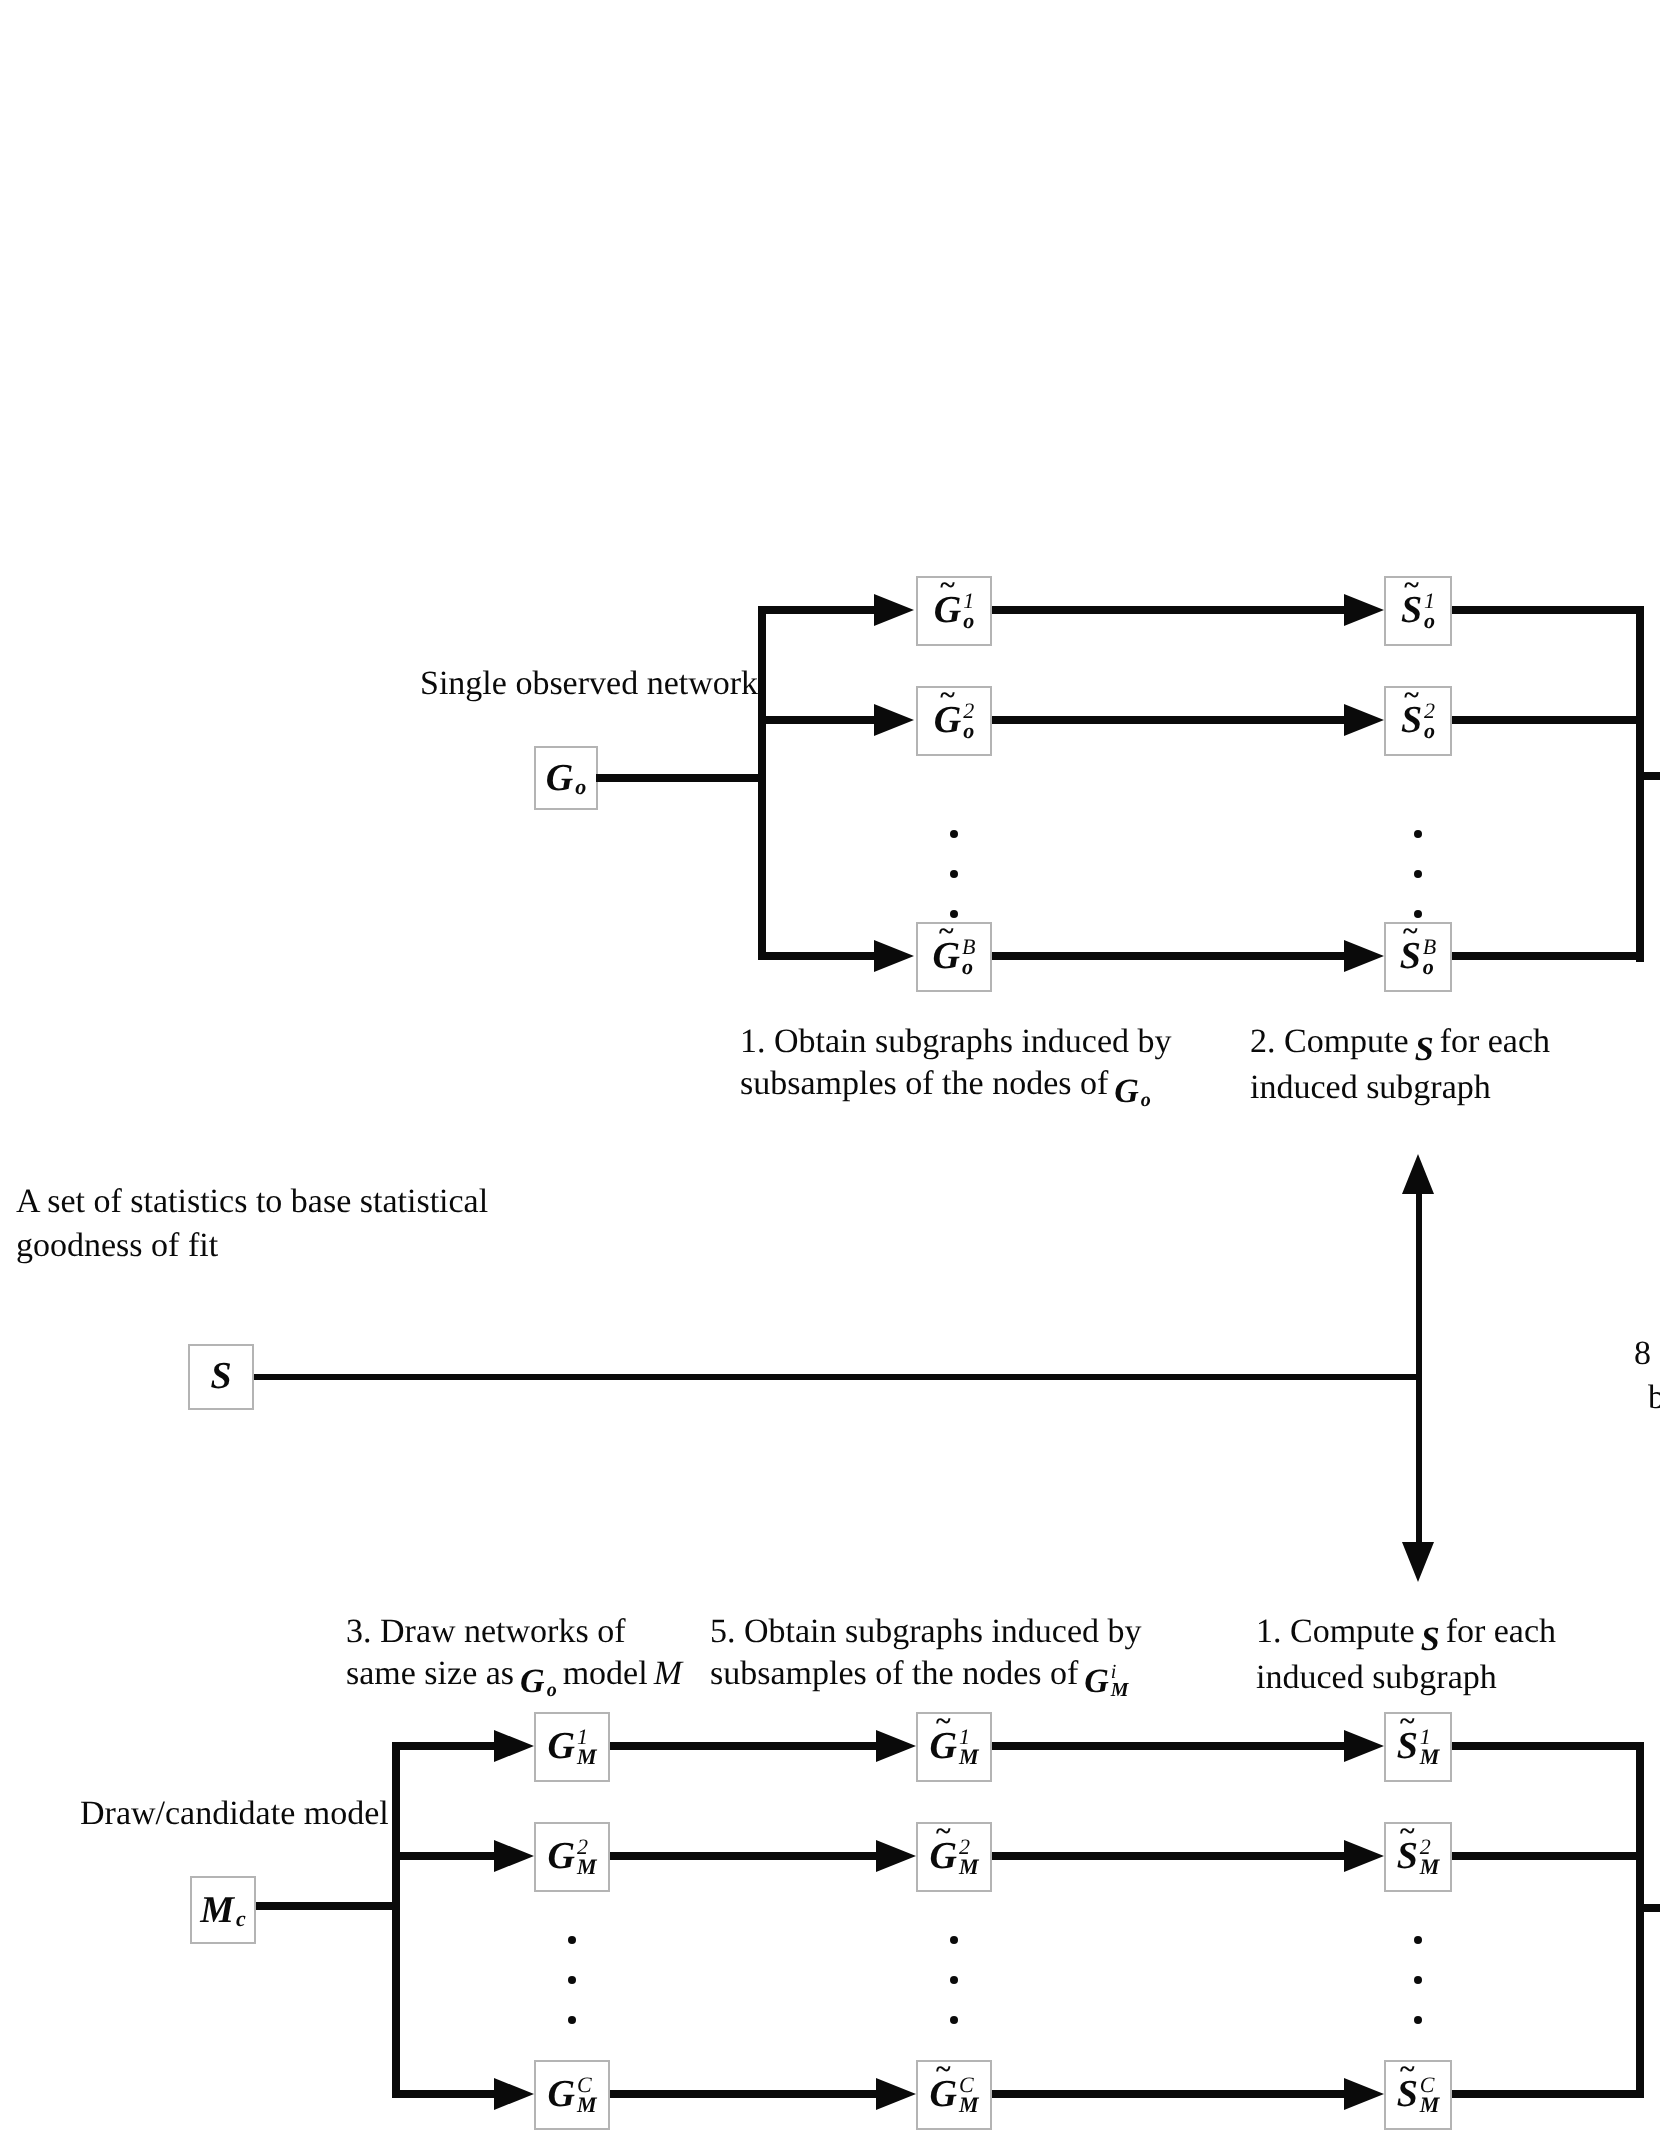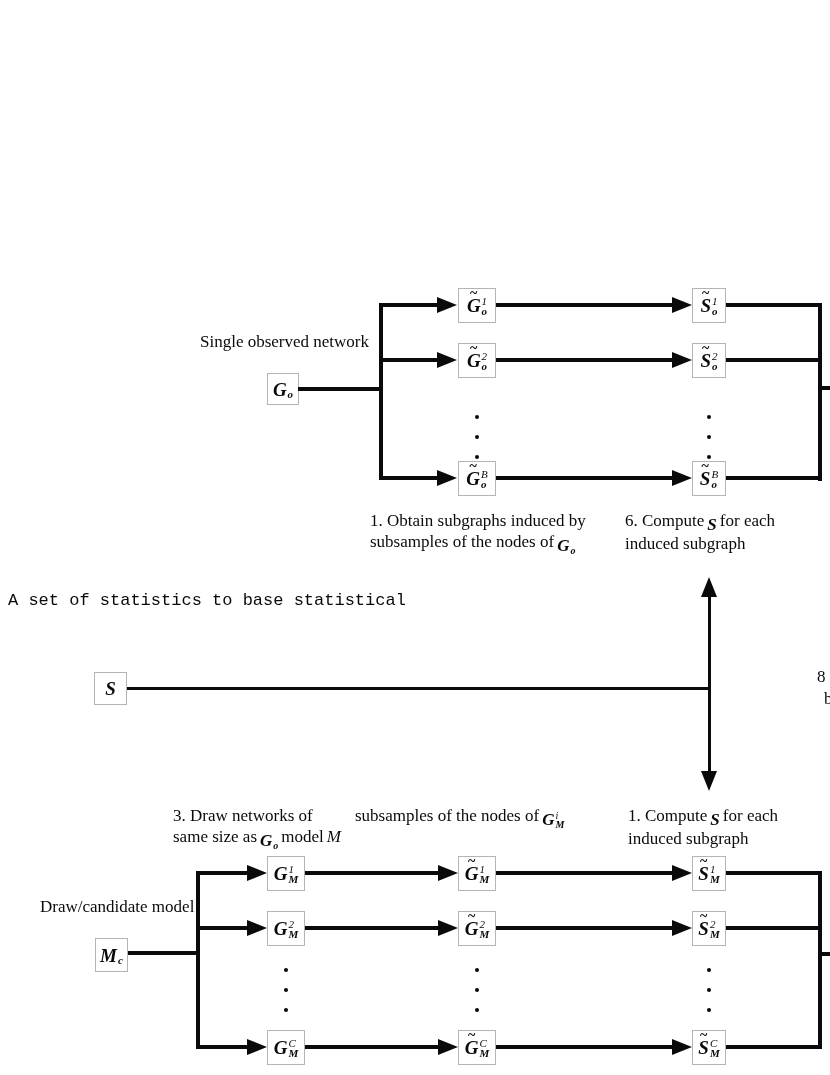--- a/index.html
+++ b/index.html
@@ -2,21 +2,21 @@
 <html><head>
 <meta charset="utf-8">
 <style>
   html,body { margin:0; padding:0; background:#ffffff; }
   .canvas { position:relative; width:830px; height:1075px; background:#ffffff; overflow:hidden;
             font-family:"Liberation Serif", serif; color:#0a0a0a; }
 
   
   .txt { position:absolute; font-size:17px; line-height:21px; white-space:nowrap; }
   .txt .tline { display:block; }
-  .wide { line-height:22px;font-family:Liberation Mono, monospace; }
+  .wide { line-height:22px; }
 
   
   .hline { position:absolute; height:4px; background:#0a0a0a; }
   .hline.thin { height:3px; }
   .vline { position:absolute; width:4px; background:#0a0a0a; }
   .vline.thin { width:3px; }
   .tri-r { position:absolute; width:0; height:0;
            border-top:8px solid transparent; border-bottom:8px solid transparent;
            border-left:20px solid #0a0a0a; }
   .tri-u { position:absolute; width:0; height:0;
@@ -46,21 +46,21 @@
 
   
   .dots { position:absolute; display:flex; flex-direction:column; gap:16px; }
   .dot { width:4px; height:4px; border-radius:50%; background:#0a0a0a; }
 </style>
 </head>
 <body>
 
 <div class="canvas">
 
-  <div class="txt" style="left:200px;top:331px">Single observed network</div>
+  <div class="txt" style="left:210px;top:331px">Single observed network</div>
 
   <div class="node" style="left:267px;top:373px;width:32px;height:32px">
     <span class="lw"><span class="m-letter">G</span></span>
     <span class="m-stack">
         <span class="m-sup"></span>
         <span class="m-sub">o</span>
       </span>
   </div>
 
   <div class="hline" style="left:298px;top:387px;width:85px"></div>
@@ -148,29 +148,30 @@
           <span class="m-letter">G</span>
           <span class="m-stack">
             <span class="m-sup"></span>
             <span class="m-sub">o</span>
           </span>
         </span>
     </span>
   </div>
   <div class="txt" style="left:625px;top:510px">
     <span class="tline">
-      <span>6. Compute</span><span class="im">
+      <span>2. Compute</span><span class="im">
           <span class="m-letter">S</span>
         </span><span>for each</span>
     </span>
     <span class="tline">induced subgraph</span>
   </div>
 
   <div class="txt wide" style="left:8px;top:590px">
     <span class="tline">A set of statistics to base statistical</span>
+    <span class="tline">goodness of fit</span>
   </div>
 
   <div class="node" style="left:94px;top:672px;width:33px;height:33px">
     <span class="lw"><span class="m-letter">S</span></span>
   </div>
 
   <div class="hline thin" style="left:127px;top:687px;width:583px"></div>
 
   <div class="vline thin" style="left:708px;top:593px;height:183px"></div>
   <div class="tri-u" style="left:701px;top:577px"></div>
@@ -185,20 +186,21 @@
       <span>same size as</span><span class="im">
           <span class="m-letter">G</span>
           <span class="m-stack">
             <span class="m-sup"></span>
             <span class="m-sub">o</span>
           </span>
         </span><span>model</span><span class="im-it">M</span>
     </span>
   </div>
   <div class="txt" style="left:355px;top:805px">
+    <span class="tline">5. Obtain subgraphs induced by</span>
     <span class="tline">
       <span>subsamples of the nodes of</span><span class="im">
           <span class="m-letter">G</span>
           <span class="m-stack">
             <span class="m-sup">i</span>
             <span class="m-sub">M</span>
           </span>
         </span>
     </span>
   </div>

